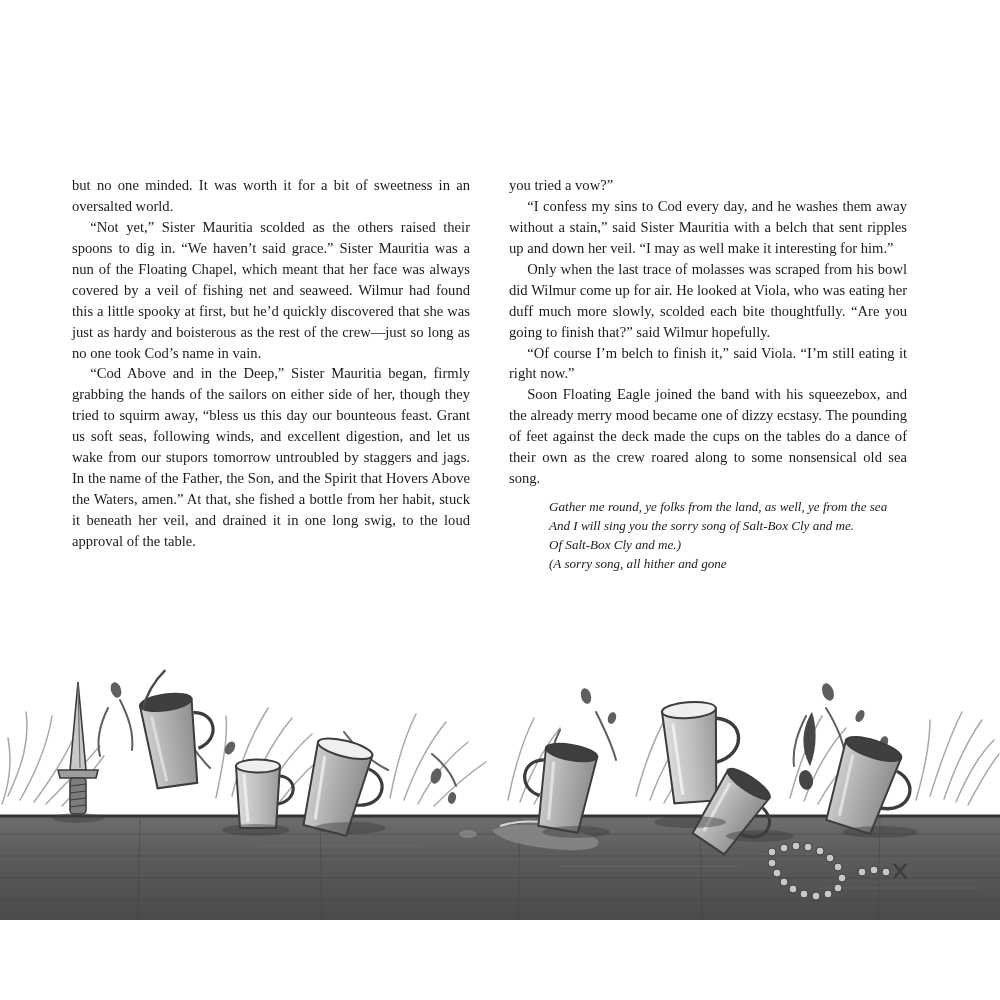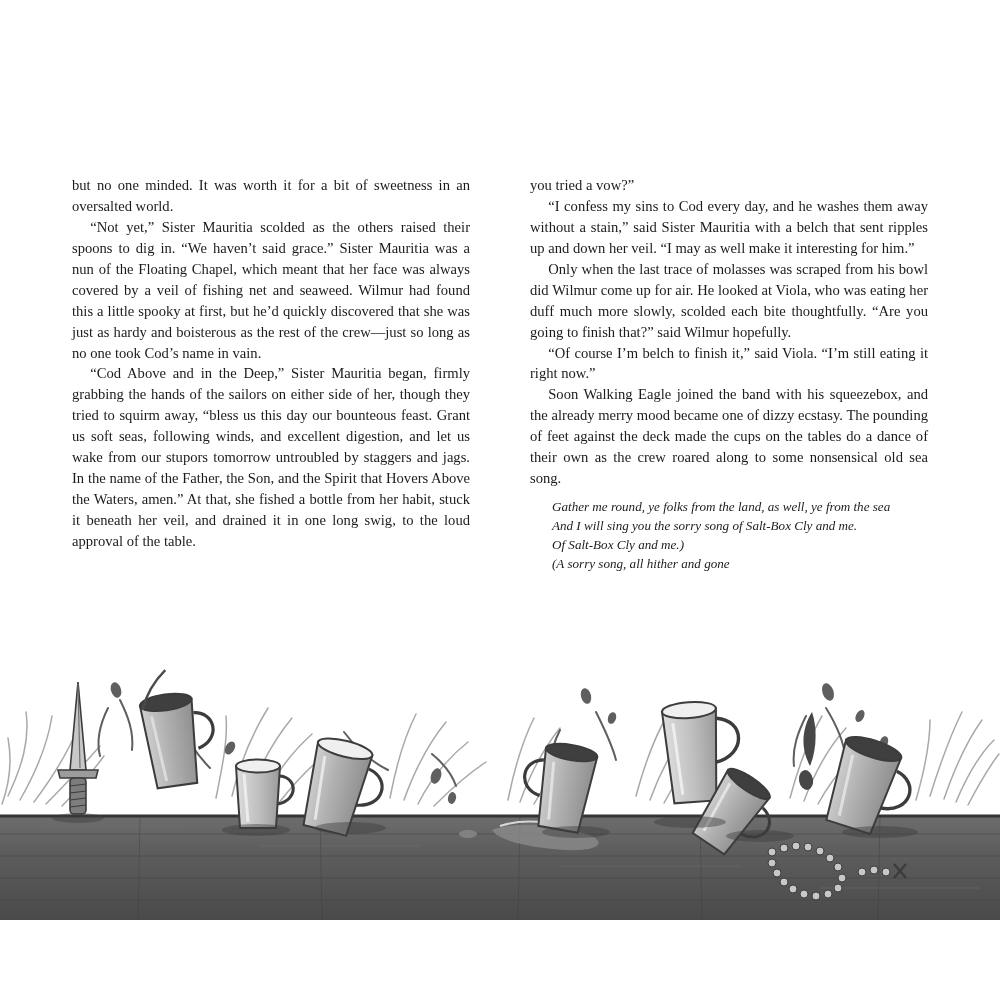--- a/index.html
+++ b/index.html
@@ -18,40 +18,40 @@
   .page {
     position: absolute;
     inset: 0;
   }
   .columns {
     position: absolute;
     top: 175px;
     left: 72px;
     width: 856px;
     display: flex;
-    gap: 60px;
+    gap: 39px;
   }
   .col {
     width: 398px;
   }
   .col p {
     margin: 0;
     font-size: 14.6px;
     line-height: 1.435;
     text-align: justify;
     text-justify: inter-word;
     hyphens: auto;
     -webkit-hyphens: auto;
   }
   .col p.indent {
     text-indent: 1.25em;
   }
   .verse {
     margin-top: 9px;
-    margin-left: 22px;
+    margin-left: 40px;
     font-style: italic;
     font-size: 13.1px;
     line-height: 1.44;
   }
   .verse div {
     white-space: nowrap;
   }
 
   
   .illo {
@@ -74,21 +74,21 @@
       <p>but no one minded. It was worth it for a bit of sweetness in an oversalted world.</p>
       <p class="indent">“Not yet,” Sister Mauritia scolded as the others raised their spoons to dig in. “We haven’t said grace.” Sister Mauritia was a nun of the Floating Chapel, which meant that her face was always covered by a veil of fishing net and seaweed. Wilmur had found this a little spooky at first, but he’d quickly discovered that she was just as hardy and boisterous as the rest of the crew—just so long as no one took Cod’s name in vain.</p>
       <p class="indent">“Cod Above and in the Deep,” Sister Mauritia began, firmly grabbing the hands of the sailors on either side of her, though they tried to squirm away, “bless us this day our bounteous feast. Grant us soft seas, following winds, and excellent digestion, and let us wake from our stupors tomorrow untroubled by staggers and jags. In the name of the Father, the Son, and the Spirit that Hovers Above the Waters, amen.” At that, she fished a bottle from her habit, stuck it beneath her veil, and drained it in one long swig, to the loud approval of the table.</p>
     </div>
 
     <div class="col">
       <p>you tried a vow?”</p>
       <p class="indent">“I confess my sins to Cod every day, and he washes them away without a stain,” said Sister Mauritia with a belch that sent ripples up and down her veil. “I may as well make it interesting for him.”</p>
       <p class="indent">Only when the last trace of molasses was scraped from his bowl did Wilmur come up for air. He looked at Viola, who was eating her duff much more slowly, scolded each bite thoughtfully. “Are you going to finish that?” said Wilmur hopefully.</p>
       <p class="indent">“Of course I’m belch to finish it,” said Viola. “I’m still eating it right now.”</p>
-      <p class="indent">Soon Walking Eagle joined the band with his squeezebox, and the already merry mood became one of dizzy ecstasy. The pounding of feet against the deck made the cups on the tables do a dance of their own as the crew roared along to some nonsensical old sea song.</p>
+      <p class="indent">Soon Floating Eagle joined the band with his squeezebox, and the already merry mood became one of dizzy ecstasy. The pounding of feet against the deck made the cups on the tables do a dance of their own as the crew roared along to some nonsensical old sea song.</p>
 
       <div class="verse">
         <div>Gather me round, ye folks from the land, as well, ye from the sea</div>
         <div>And I will sing you the sorry song of Salt-Box Cly and me.</div>
         <div>Of Salt-Box Cly and me.)</div>
         <div>(A sorry song, all hither and gone</div>
       </div>
     </div>
 
   </div>

